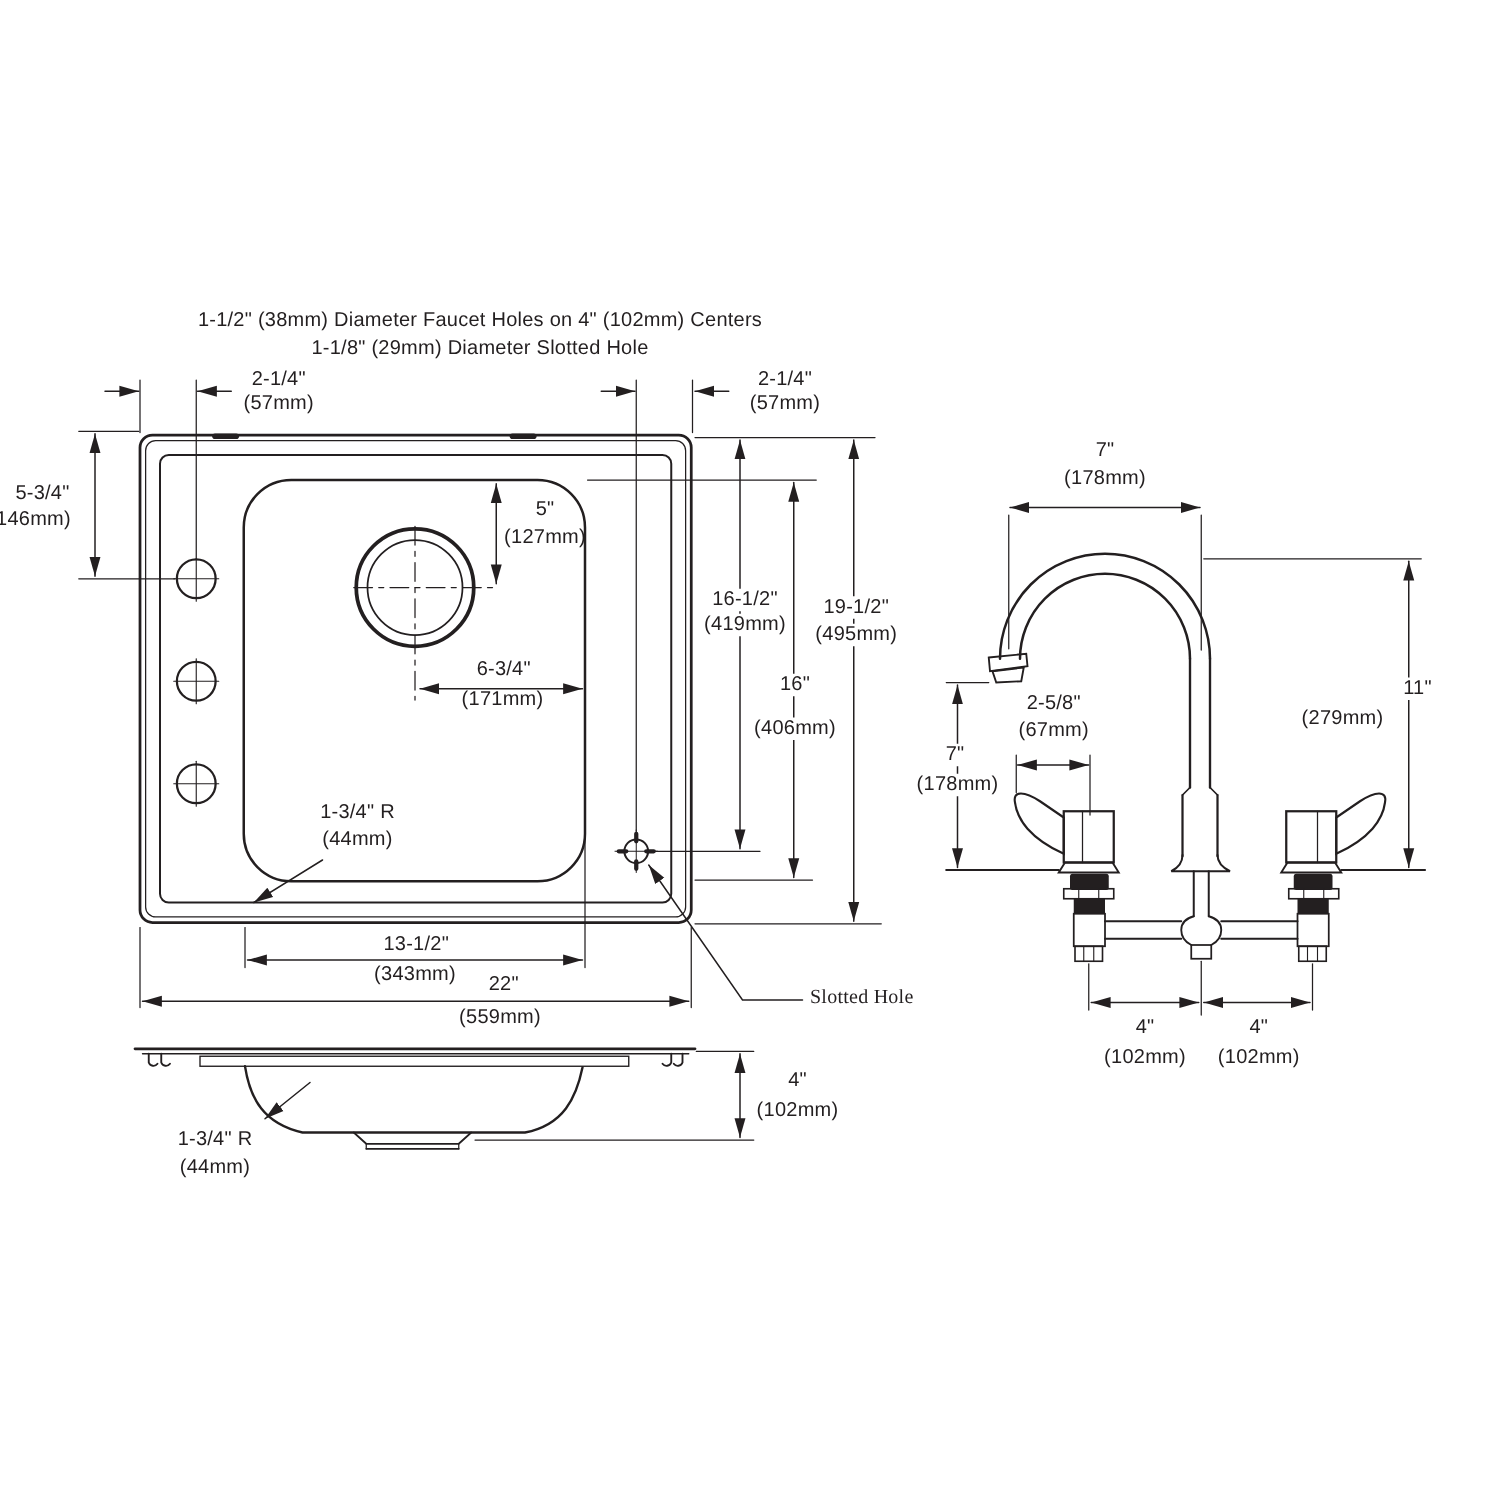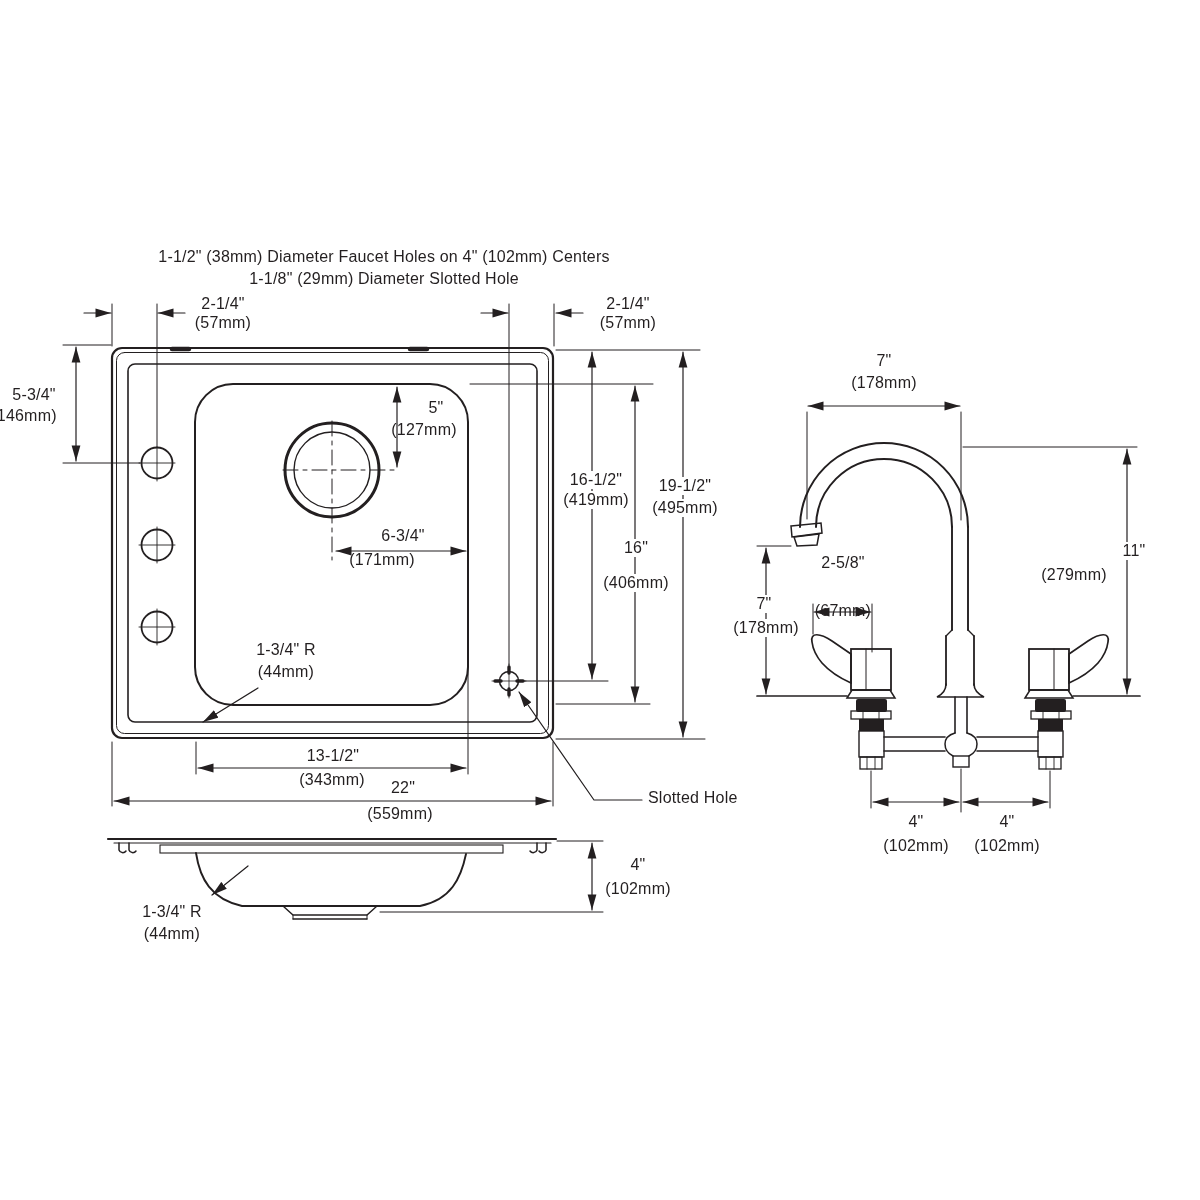--- a/index.html
+++ b/index.html
@@ -10,21 +10,21 @@
   #art{position:absolute;left:0;top:0;}
   .t{
     position:absolute;
     font:16px/1.1 "Liberation Sans",sans-serif;
     color:#231f20;
     transform:translateX(-50%);
     white-space:nowrap;
     letter-spacing:0.2px;
   }
   .bg{background:#ffffff;padding:0 2px;}
-  .la{transform:none;}
+  .la{transform:none;font-family:Liberation Serif, serif;}
 </style>
 </head>
 <body>
 
 <div id="stage">
 
 <svg id="art" width="1200" height="1200" viewBox="0 0 1200 1200" fill="none" stroke="#231f20" stroke-width="1.2" stroke-linecap="round">
   <defs>
     <marker id="ah" viewBox="0 0 12 8" refX="12" refY="4" markerWidth="13" markerHeight="8.6" orient="auto-start-reverse">
       <path d="M12,4 L0,0.6 L0,7.4 Z" fill="#231f20" stroke="none"></path>
@@ -234,24 +234,24 @@
   <div class="t" style="left:223px;top:295px">2-1/4"</div>
   <div class="t" style="left:223px;top:314px">(57mm)</div>
 
   <div class="t" style="left:628px;top:295px">2-1/4"</div>
   <div class="t" style="left:628px;top:314px">(57mm)</div>
 
   <div class="t" style="left:34px;top:386px">5-3/4"</div>
   <div class="t" style="left:24px;top:407px">(146mm)</div>
 
   <div class="t" style="left:436px;top:399px">5"</div>
-  <div class="t" style="left:424px;top:421px">(127mm)</div>
+  <div class="t" style="left:436px;top:421px">(127mm)</div>
 
   <div class="t" style="left:403px;top:527px">6-3/4"</div>
-  <div class="t" style="left:382px;top:551px">(171mm)</div>
+  <div class="t" style="left:402px;top:551px">(171mm)</div>
 
   <div class="t" style="left:286px;top:641px">1-3/4" R</div>
   <div class="t" style="left:286px;top:663px">(44mm)</div>
 
   <div class="t bg" style="left:596px;top:471px">16-1/2"</div>
   <div class="t bg" style="left:596px;top:491px">(419mm)</div>
 
   <div class="t bg" style="left:685px;top:477px">19-1/2"</div>
   <div class="t bg" style="left:685px;top:499px">(495mm)</div>
 
@@ -272,21 +272,21 @@
   <div class="t" style="left:638px;top:856px">4"</div>
   <div class="t" style="left:638px;top:880px">(102mm)</div>
 
   <div class="t" style="left:884px;top:352px">7"</div>
   <div class="t" style="left:884px;top:374px">(178mm)</div>
 
   <div class="t bg" style="left:1134px;top:542px">11"</div>
   <div class="t bg" style="left:1074px;top:566px">(279mm)</div>
 
   <div class="t" style="left:843px;top:554px">2-5/8"</div>
-  <div class="t" style="left:843px;top:602px">(67mm)</div>
+  <div class="t" style="left:843px;top:576px">(67mm)</div>
 
   <div class="t bg" style="left:764px;top:595px">7"</div>
   <div class="t bg" style="left:766px;top:619px">(178mm)</div>
 
   <div class="t" style="left:916px;top:813px">4"</div>
   <div class="t" style="left:916px;top:837px">(102mm)</div>
 
   <div class="t" style="left:1007px;top:813px">4"</div>
   <div class="t" style="left:1007px;top:837px">(102mm)</div>
 

